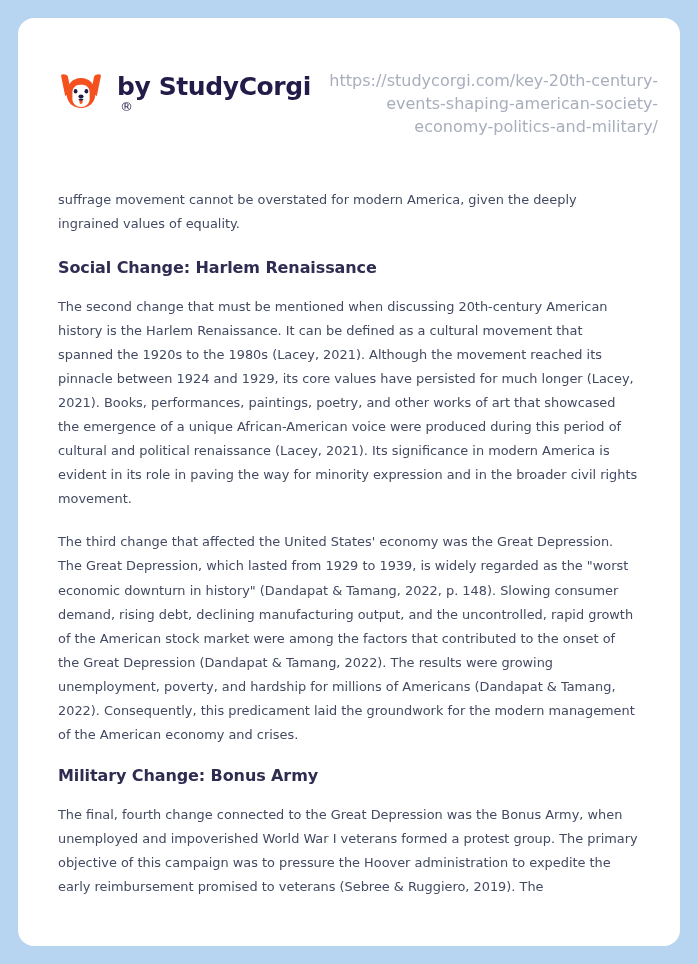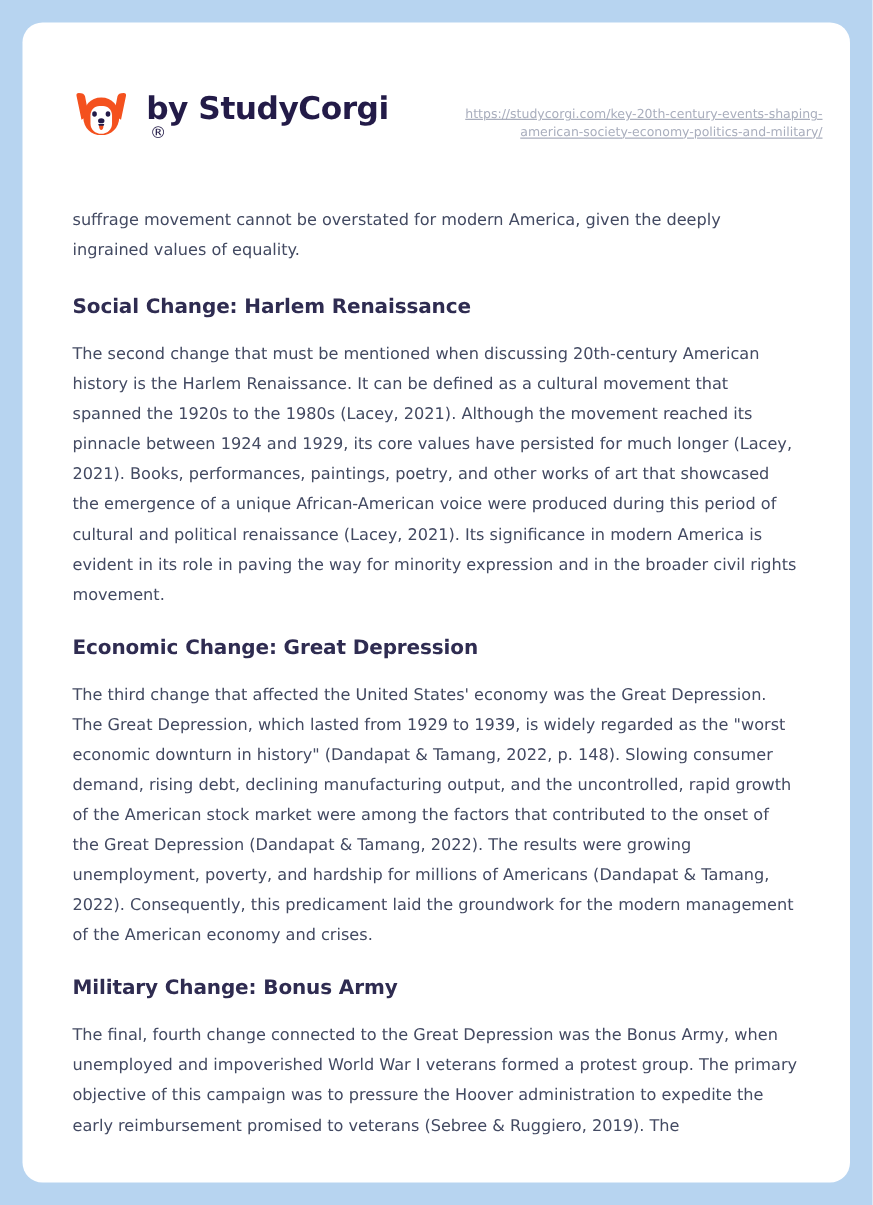--- a/index.html
+++ b/index.html
@@ -71,26 +71,25 @@
   .doc-title {
     color: #8d93a8;
     font-size: 11.5px;
     font-weight: bold;
     line-height: 1.45;
     letter-spacing: 0.05px;
     margin: 0;
   }
   .doc-url {
     color: #a9aebd;
-    font-size: 10px;
+    font-size: 16px;
     font-weight: normal;
     line-height: 1.45;
-    margin: 21px 0 0 0;
+    margin: 5px 0 0 0;
     word-break: break-word;
-    text-decoration: underline;
   }
   
   .doc-body {
     padding: 0 40px;
     margin-top: 49px;
   }
   .body-par {
     color: #434a62;
     font-size: 12.9px;
     line-height: 24.1px;
@@ -146,21 +145,20 @@
   <div class="doc-body">
 
     <p class="body-par">suffrage movement cannot be overstated for modern America, given the deeply ingrained values of equality.</p>
 
     <div class="section-block">
       <h2 class="section-head">Social Change: Harlem Renaissance</h2>
       <p class="body-par">The second change that must be mentioned when discussing 20th-century American history is the Harlem Renaissance. It can be defined as a cultural movement that spanned the 1920s to the 1980s (Lacey, 2021). Although the movement reached its pinnacle between 1924 and 1929, its core values have persisted for much longer (Lacey, 2021). Books, performances, paintings, poetry, and other works of art that showcased the emergence of a unique African-American voice were produced during this period of cultural and political renaissance (Lacey, 2021). Its significance in modern America is evident in its role in paving the way for minority expression and in the broader civil rights movement.</p>
     </div>
 
     <div class="section-block">
-      <h2 class="section-head">Economic Change: Great Depression</h2>
       <p class="body-par">The third change that affected the United States' economy was the Great Depression. The Great Depression, which lasted from 1929 to 1939, is widely regarded as the "worst economic downturn in history" (Dandapat &amp; Tamang, 2022, p. 148). Slowing consumer demand, rising debt, declining manufacturing output, and the uncontrolled, rapid growth of the American stock market were among the factors that contributed to the onset of the Great Depression (Dandapat &amp; Tamang, 2022). The results were growing unemployment, poverty, and hardship for millions of Americans (Dandapat &amp; Tamang, 2022). Consequently, this predicament laid the groundwork for the modern management of the American economy and crises.</p>
     </div>
 
     <div class="section-block">
       <h2 class="section-head">Military Change: Bonus Army</h2>
       <p class="body-par">The final, fourth change connected to the Great Depression was the Bonus Army, when unemployed and impoverished World War I veterans formed a protest group. The primary objective of this campaign was to pressure the Hoover administration to expedite the early reimbursement promised to veterans (Sebree &amp; Ruggiero, 2019). The</p>
     </div>
 
   </div>
 

